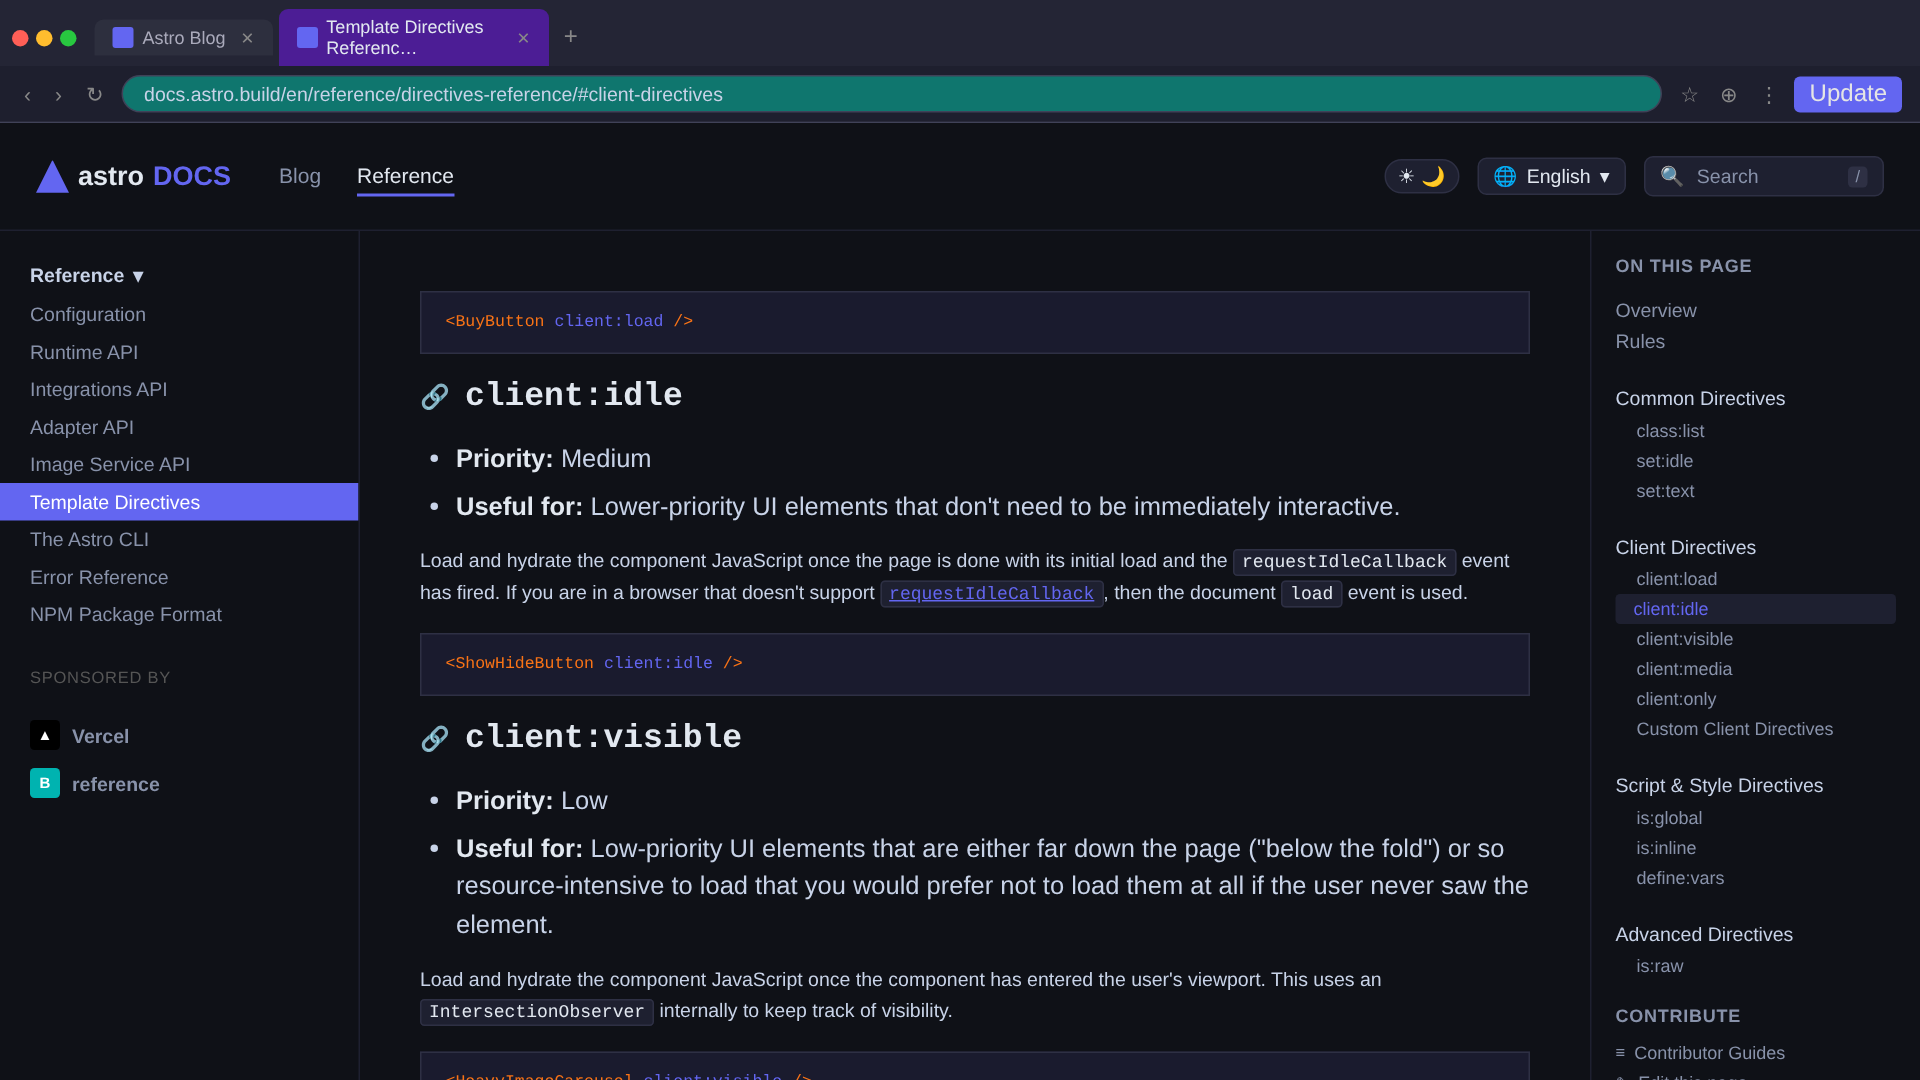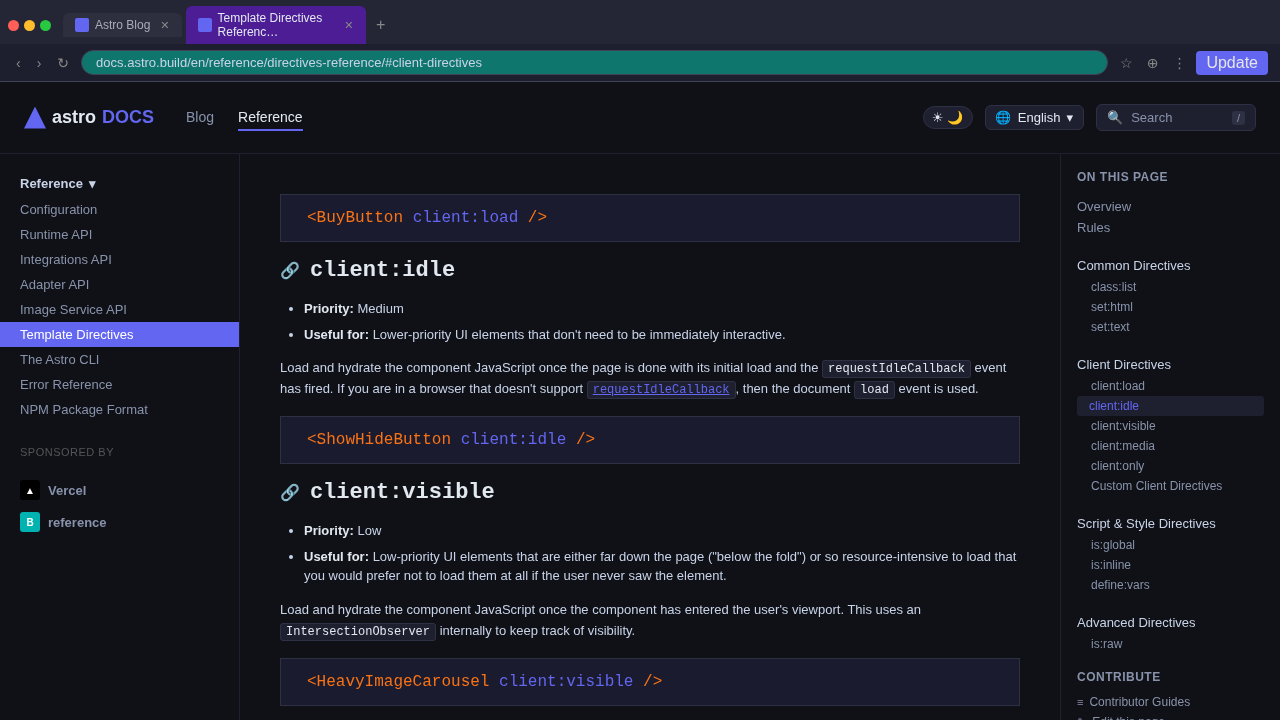--- a/index.html
+++ b/index.html
@@ -304,37 +304,37 @@
     .anchor-icon {
       color: #6366f1;
       font-size: 16px;
       cursor: pointer;
     }
 
     .code-block {
       background: #1a1b2e;
       border: 1px solid #2e3044;
       border-radius: 0;
-      padding: 14px 26px;
+      padding: 14px 16px;
       margin: 16px 0;
       font-family: 'Courier New', monospace;
-      font-size: 16px;
+      font-size: 11px;
       color: #c8d3e8;
     }
     .code-block .tag { color: #f97316; }
     .code-block .attr { color: #6366f1; }
 
     .bullet-list {
       list-style: disc;
       padding-left: 24px;
       margin-bottom: 14px;
     }
     .bullet-list li {
       margin-bottom: 6px;
-      font-size: 13px;
+      font-size: 17px;
       color: #c8d3e8;
       line-height: 1.5;
     }
     .bullet-list li strong { color: #e2e8f0; }
 
     .content-text {
       font-size: 13px;
       color: #c8d3e8;
       line-height: 1.6;
       margin-bottom: 12px;
@@ -592,21 +592,21 @@
       <div class="right-sidebar-title">On this page</div>
 
       <div class="toc-section">
         <div class="toc-item">Overview</div>
         <div class="toc-item">Rules</div>
       </div>
 
       <div class="toc-section">
         <div class="toc-section-title">Common Directives</div>
         <div class="toc-sub-item">class:list</div>
-        <div class="toc-sub-item">set:html</div>
+        <div class="toc-sub-item">set:idle</div>
         <div class="toc-sub-item">set:text</div>
       </div>
 
       <div class="toc-section">
         <div class="toc-section-title">Client Directives</div>
         <div class="toc-sub-item">client:load</div>
         <div class="toc-sub-item active">client:idle</div>
         <div class="toc-sub-item">client:visible</div>
         <div class="toc-sub-item">client:media</div>
         <div class="toc-sub-item">client:only</div>

